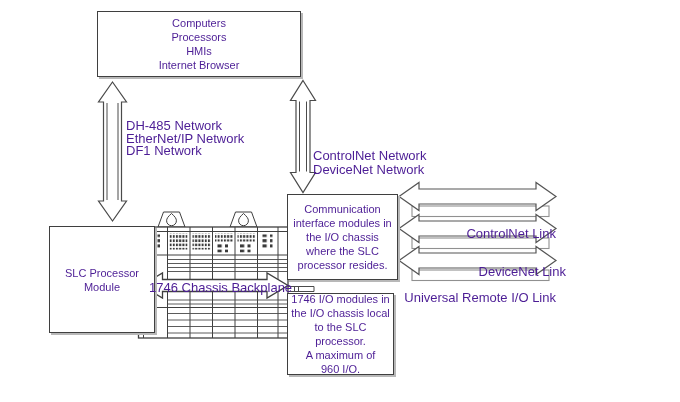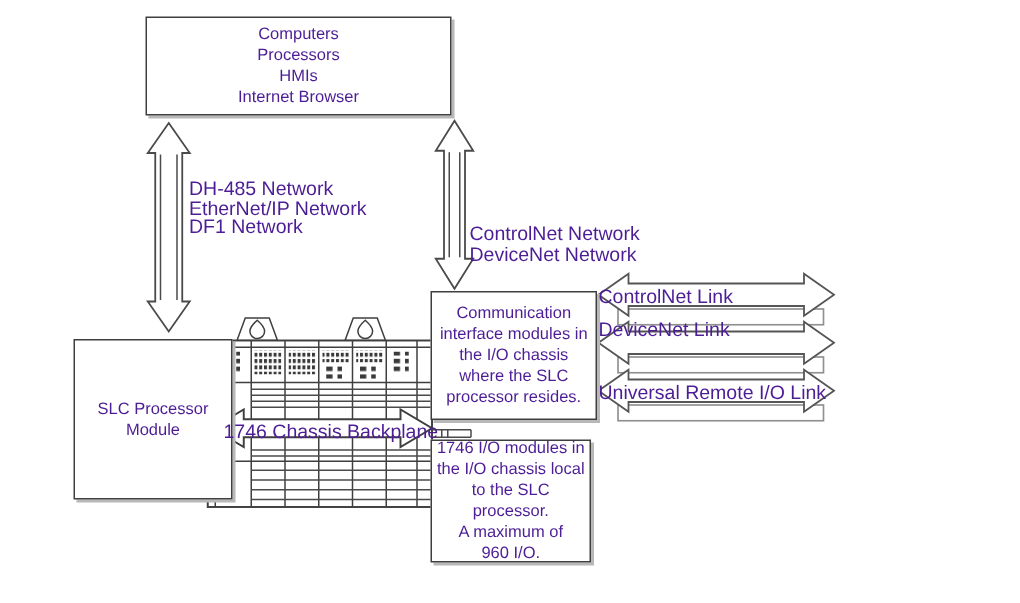--- a/index.html
+++ b/index.html
@@ -15,23 +15,23 @@
     text-align:center;font-size:11px;line-height:14px;
   }
   .box-computers{left:97px;top:11px;width:204px;height:66px;}
   .box-slc{left:49px;top:226px;width:106px;height:107px;}
   .box-comm{left:287px;top:194px;width:111px;height:86px;}
   .box-io{left:287px;top:293px;width:107px;height:82px;}
   .box-remote{left:556px;top:176px;width:89px;height:111px;}
   .lbl{position:absolute;z-index:4;font-size:13px;white-space:nowrap;}
   .left-networks{left:126px;top:120px;line-height:12.5px;}
   .mid-networks{left:313px;top:125px;line-height:13.5px;margin-top:24px;}
-  .link-label{left:399px;width:157px;text-align:left;}
+  .link-label{left:399px;width:157px;text-align:right;margin-top:36px;}
   .link-label.l1{top:190px;}
-  .link-label.l2{top:212px;}
+  .link-label.l2{top:228px;padding-left:10px;}
   .link-label.l3{top:254px;}
   .backplane-label{left:149px;top:280px;width:133px;text-align:center;}
 </style>
 </head>
 <body>
 
 <div class="canvas">
 
   <svg width="680" height="402" viewBox="0 0 680 402">
     <defs>

